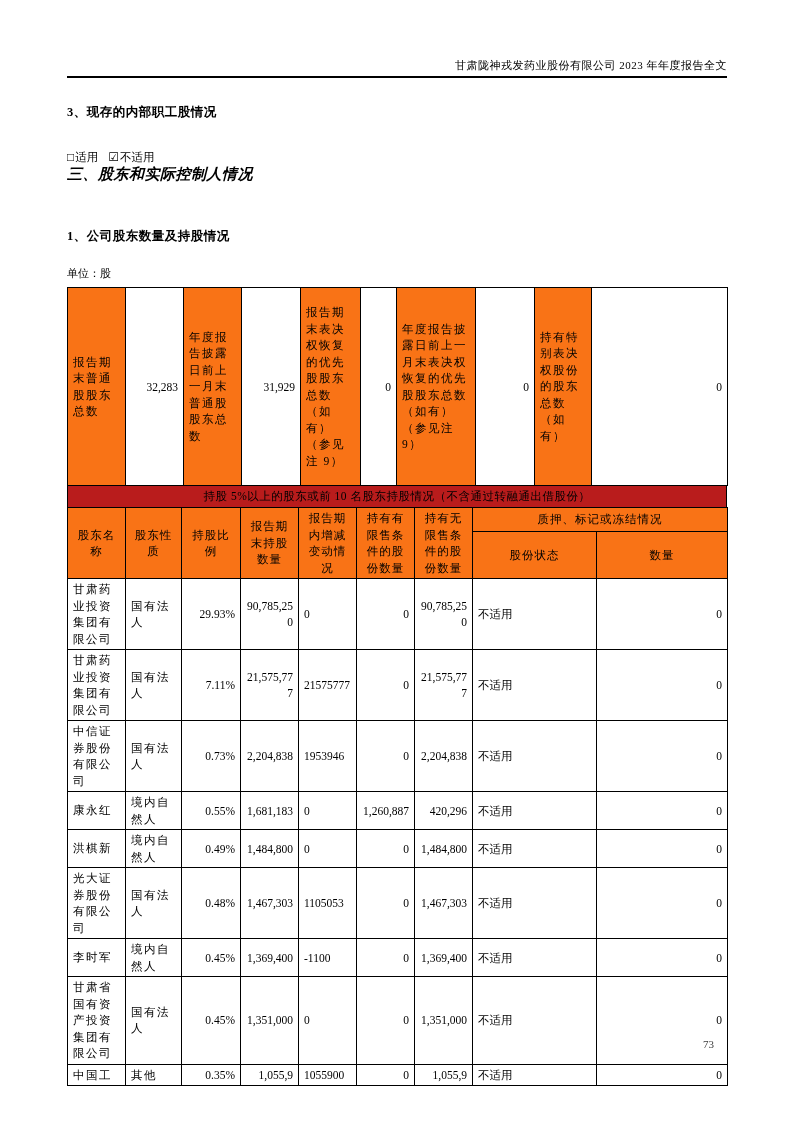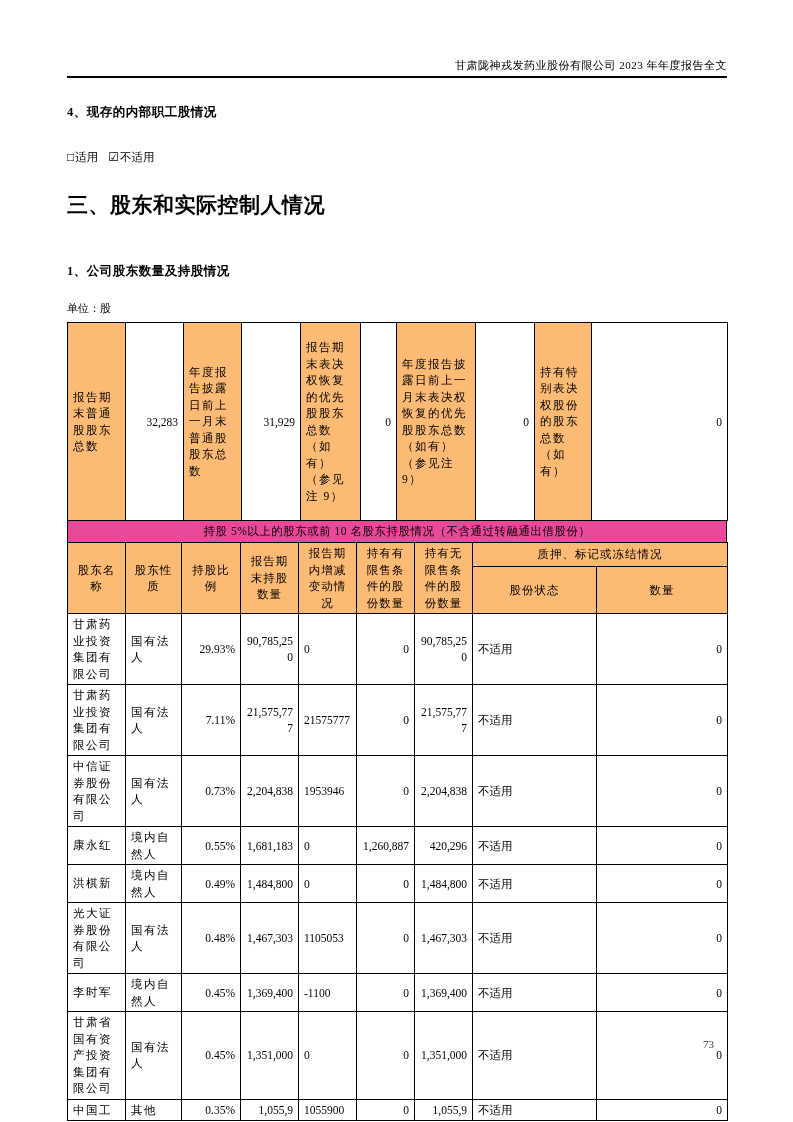--- a/index.html
+++ b/index.html
@@ -18,34 +18,34 @@
     padding-top:50px;
     text-align:right;
     font-size:11px;
     letter-spacing:0.5px;
   }
   .doc-header-rule{border-bottom:2px solid #000;margin-top:3px;}
   .sec-title{font-weight:bold;font-size:12.5px;margin-top:26px;letter-spacing:0.5px;}
   .check-row{margin-top:29px;font-size:11.5px;}
   .check-item{margin-right:10px;}
   .check-box{font-size:12px;margin-right:1px;}
-  .major-title{font-weight:bold;font-size:21px;margin-top:26px;letter-spacing:0.5px;}
+  .major-title{font-weight:bold;font-size:15px;letter-spacing:0.5px;font-style:italic;}
   .sub-title{font-weight:bold;font-size:12.5px;margin-top:44px;letter-spacing:0.5px;}
   .unit-row{margin-top:21px;text-align:left;font-size:11px;}
   .report-table{margin-top:6px;width:660px;}
   table{border-collapse:collapse;table-layout:fixed;width:660px;}
   td,th{border:1px solid #000;font-size:11.5px;font-weight:normal;
         padding:2px 5px;vertical-align:middle;word-break:break-all;overflow:hidden;}
-  .gray{background:#fdba74;}
+  .gray{background:#f97316;}
   .cjk{letter-spacing:1.5px;line-height:16.5px;text-align:left;}
   .ctr{text-align:center;letter-spacing:1px;line-height:16.5px;}
   .ar{text-align:right;line-height:16px;}
   .al{text-align:left;line-height:16px;}
   .banner{
-    background:#ec4899;
+    background:#b91c1c;
     border-left:1px solid #000;border-right:1px solid #000;
     text-align:center;font-size:11.5px;
     height:21px;line-height:21px;
     letter-spacing:0.5px;
   }
   .t-top td{height:auto;}
   .page-number{
     position:absolute;left:703px;top:1038px;
     font-size:11px;color:#3d3d3d;
   }
@@ -54,21 +54,21 @@
 <body>
 
 <div class="page">
   <div class="content">
 
     <div class="doc-header">
       <span>甘肃陇神戎发药业股份有限公司 2023 年年度报告全文</span>
     </div>
     <div class="doc-header-rule"></div>
 
-    <div class="sec-title">4、现存的内部职工股情况</div>
+    <div class="sec-title">3、现存的内部职工股情况</div>
 
     <div class="check-row">
       <span class="check-item"><span class="check-box">□</span><span>适用</span></span><span class="check-item"><span class="check-box">☑</span><span>不适用</span></span>
     </div>
 
     <div class="major-title">三、股东和实际控制人情况</div>
 
     <div class="sub-title">1、公司股东数量及持股情况</div>
 
     <div class="unit-row">单位：股</div>

